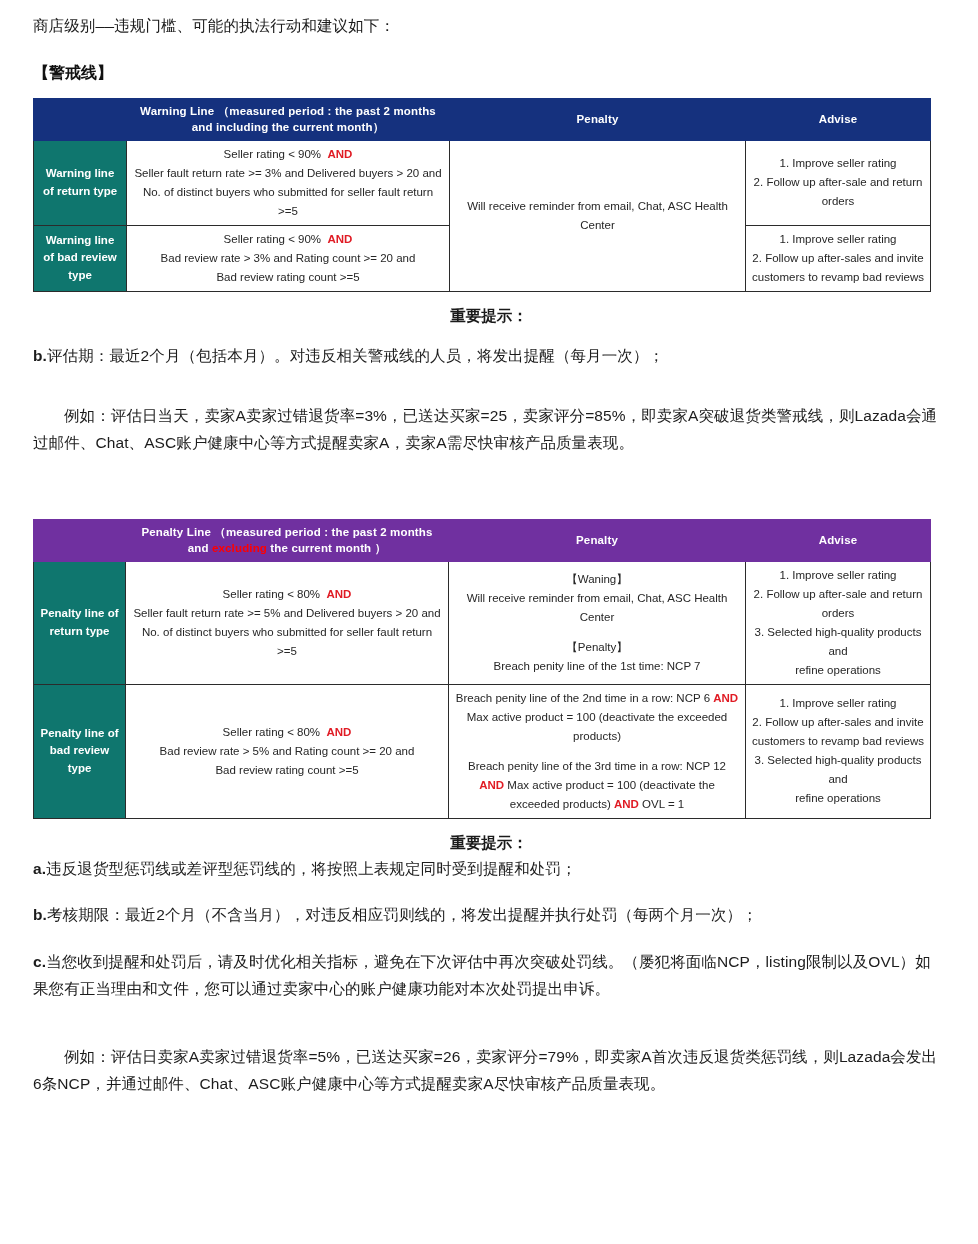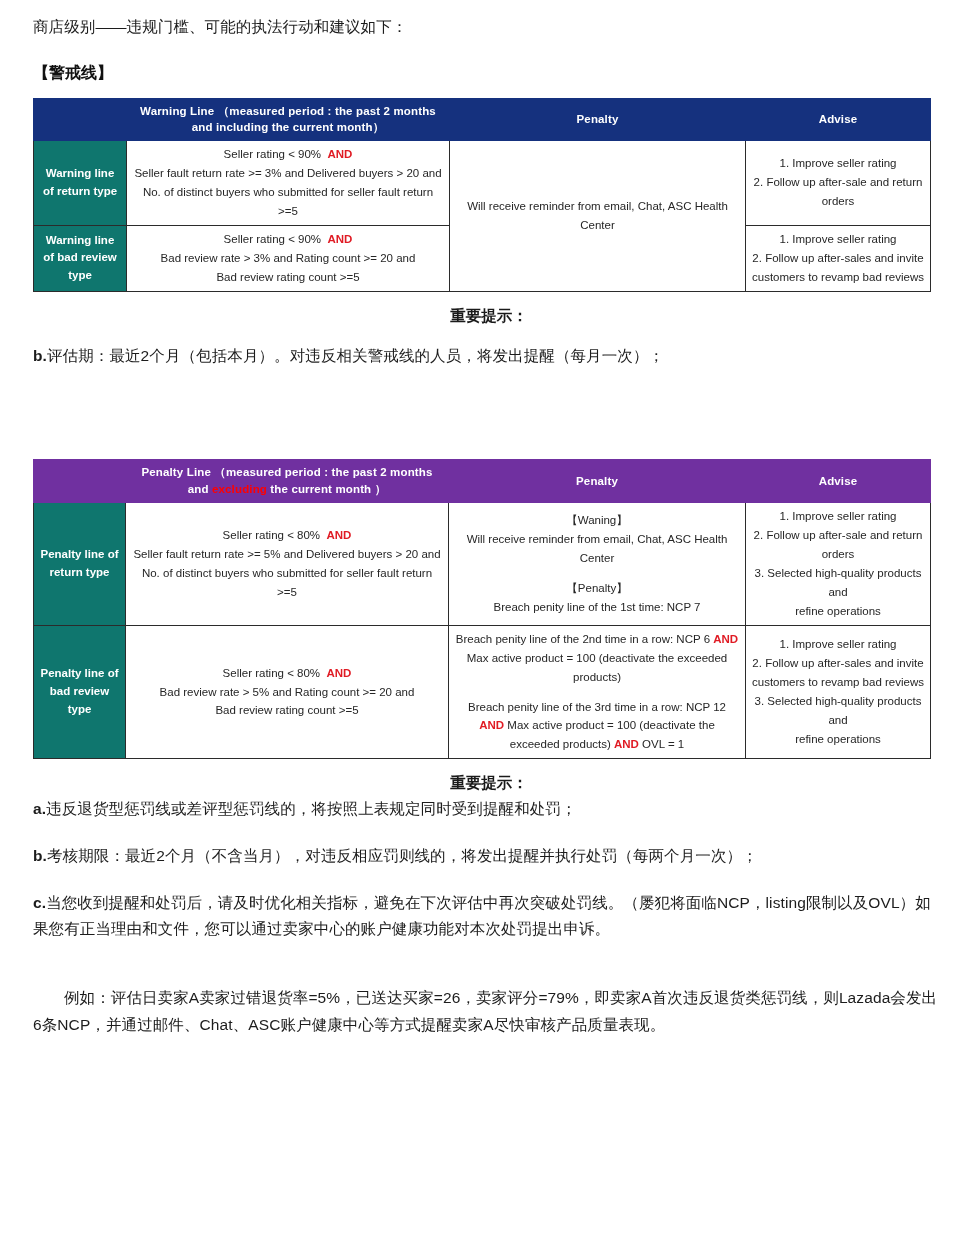--- a/index.html
+++ b/index.html
@@ -22,21 +22,21 @@
   }
 
   
   .para {
     font-size: 15.5px;
     line-height: 1.72;
     color: #1c1c1c;
     margin: 0 0 6px 0;
     letter-spacing: 0.1px;
   }
-  .para.intro { margin-bottom: 22px; }
+  .para.intro { margin-bottom: 22px; font-family: Liberation Mono, monospace; }
   .lead-letter { font-weight: bold; }
   .section-heading {
     font-size: 16px;
     font-weight: bold;
     margin: 0 0 14px 0;
     color: #111;
   }
   .tips-title {
     font-size: 15.5px;
     font-weight: bold;
@@ -172,20 +172,21 @@
         </td>
       </tr>
     </tbody>
   </table>
 
   <div class="tips-title">重要提示：</div>
   <div class="spacer-sm"></div>
   <p class="para"><span class="lead-letter">b.</span><span>评估期：最近2个月（包括本月）。对违反相关警戒线的人员，将发出提醒（每月一次）；</span></p>
   <div class="spacer-sm"></div>
   <div class="spacer-sm"></div>
+  <p class="para" style="text-indent:2em;">例如：评估日当天，卖家A卖家过错退货率=3%，已送达买家=25，卖家评分=85%，即卖家A突破退货类警戒线，则Lazada会通过邮件、Chat、ASC账户健康中心等方式提醒卖家A，卖家A需尽快审核产品质量表现。</p>
 
   <div class="spacer-lg"></div>
 
 
   <table class="matrix t-penalty">
     <colgroup>
         <col class="c1">
         <col class="c2">
         <col class="c3">
         <col class="c4">

